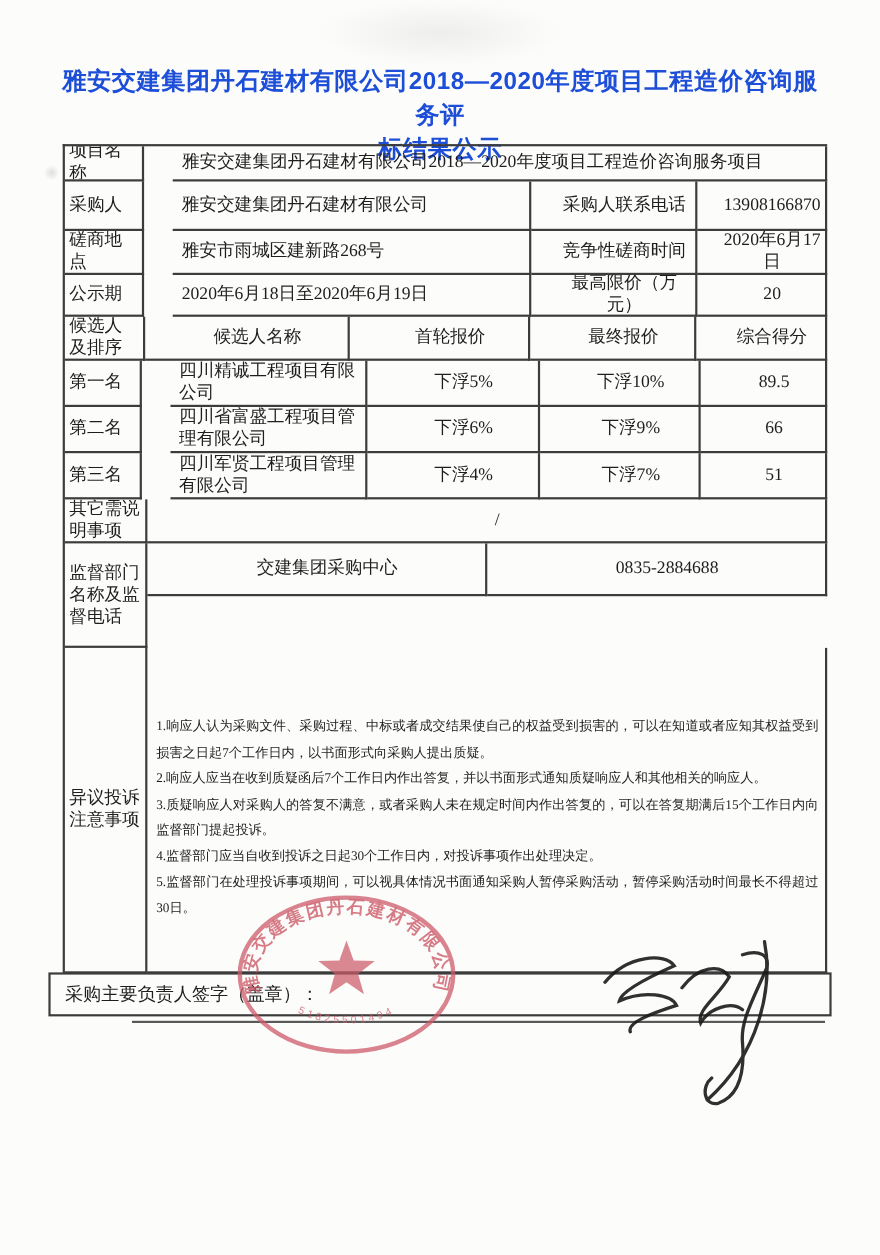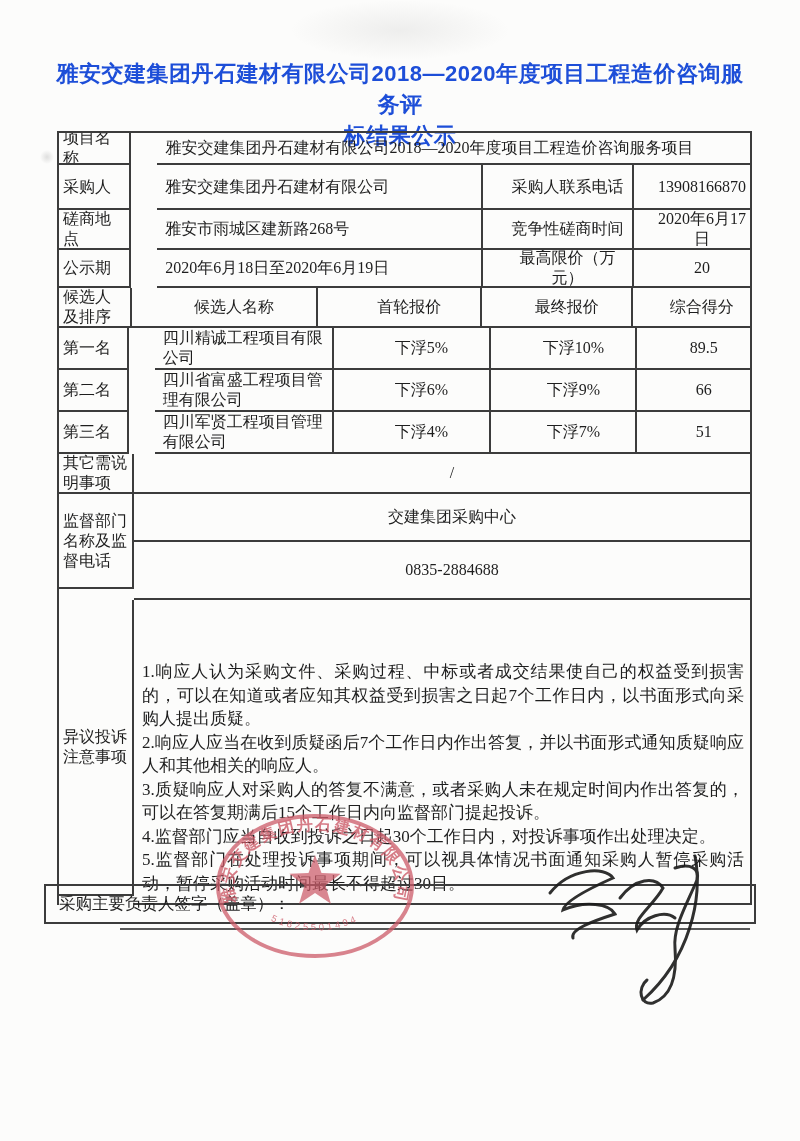--- a/index.html
+++ b/index.html
@@ -28,26 +28,26 @@
     box-sizing:border-box; border-right:2px solid var(--line); border-bottom:2px solid var(--line);
     display:flex; align-items:center; font-size:16px; line-height:20px;
     padding:2px 4px; overflow:hidden;
   }
   .lab   { width:75px; }
   .val-l { justify-content:flex-start; padding-left:8px;margin-left:26px; }
   .ctr   { justify-content:center; text-align:center;padding-left:24px; }
   .wB  { width:340px; } .wC { width:156px; } .wD { width:122px; }
   .cB  { width:193px; } .cC { width:169px; }
   .h32{height:32px}.h45{height:45px}.h40{height:40px}.h38{height:38px}
-  .h42{height:42px}.h48{height:48px}.h47{height:58px}.h95{height:95px}.h296{height:296px}
-  .stack { display:flex; flex-direction:column; width:618px;justify-content:center; }
+  .h42{height:42px}.h48{height:48px}.h47{height:48px}.h95{height:95px}.h296{height:296px}
+  .stack { display:flex; flex-direction:row; width:618px;justify-content:center; }
   .notes-cell {
     width:618px; box-sizing:border-box; border-right:2px solid var(--line);
     border-bottom:2px solid var(--line); padding:60px 6px 8px 8px;
-    font-size:17px; line-height:23.5px; text-align:justify;
+    font-size:12px; line-height:23.5px; text-align:justify;
   }
   .notes-cell p { margin:0; }
   .sig-row {
     position:absolute; left:44px; top:884px; width:712px; height:40px;
     box-sizing:border-box; border:2px solid var(--line);
     display:flex; align-items:center; padding-left:13px; font-size:16.5px;
     background:transparent;
   }
   .extra-line { position:absolute; left:120px; top:928px; width:630px; height:2px;
     background:var(--line); opacity:.85; }

